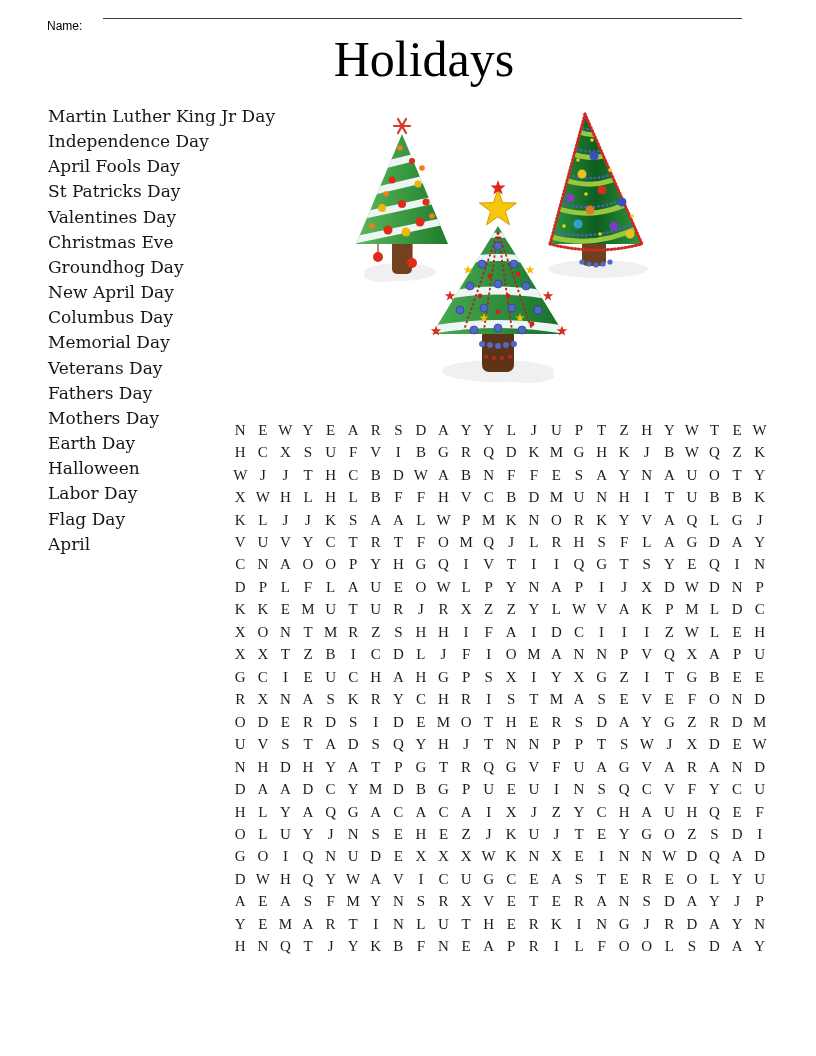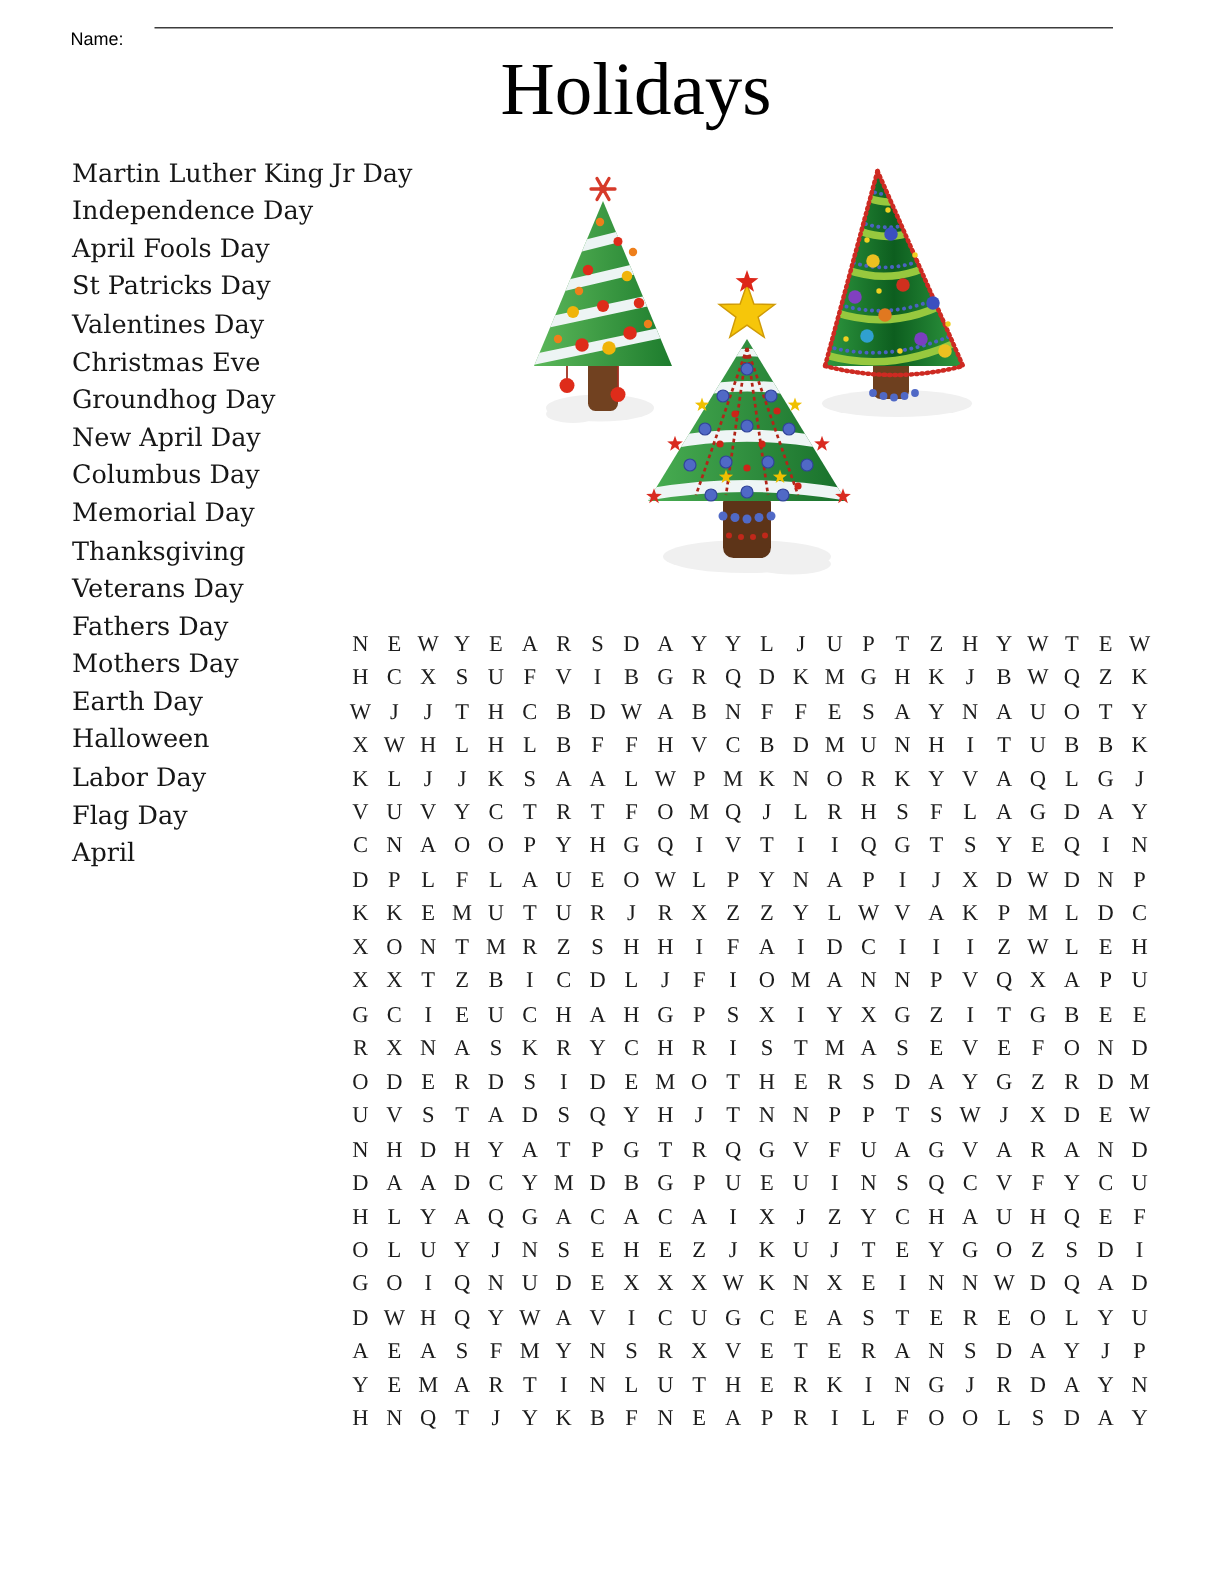--- a/index.html
+++ b/index.html
@@ -40,21 +40,20 @@
       <div class="word">Martin Luther King Jr Day</div>
       <div class="word">Independence Day</div>
       <div class="word">April Fools Day</div>
       <div class="word">St Patricks Day</div>
       <div class="word">Valentines Day</div>
       <div class="word">Christmas Eve</div>
       <div class="word">Groundhog Day</div>
       <div class="word">New April Day</div>
       <div class="word">Columbus Day</div>
       <div class="word">Memorial Day</div>
-      <div class="word">Thanksgiving</div>
       <div class="word">Veterans Day</div>
       <div class="word">Fathers Day</div>
       <div class="word">Mothers Day</div>
       <div class="word">Earth Day</div>
       <div class="word">Halloween</div>
       <div class="word">Labor Day</div>
       <div class="word">Flag Day</div>
       <div class="word">April</div>
     </div>
 

